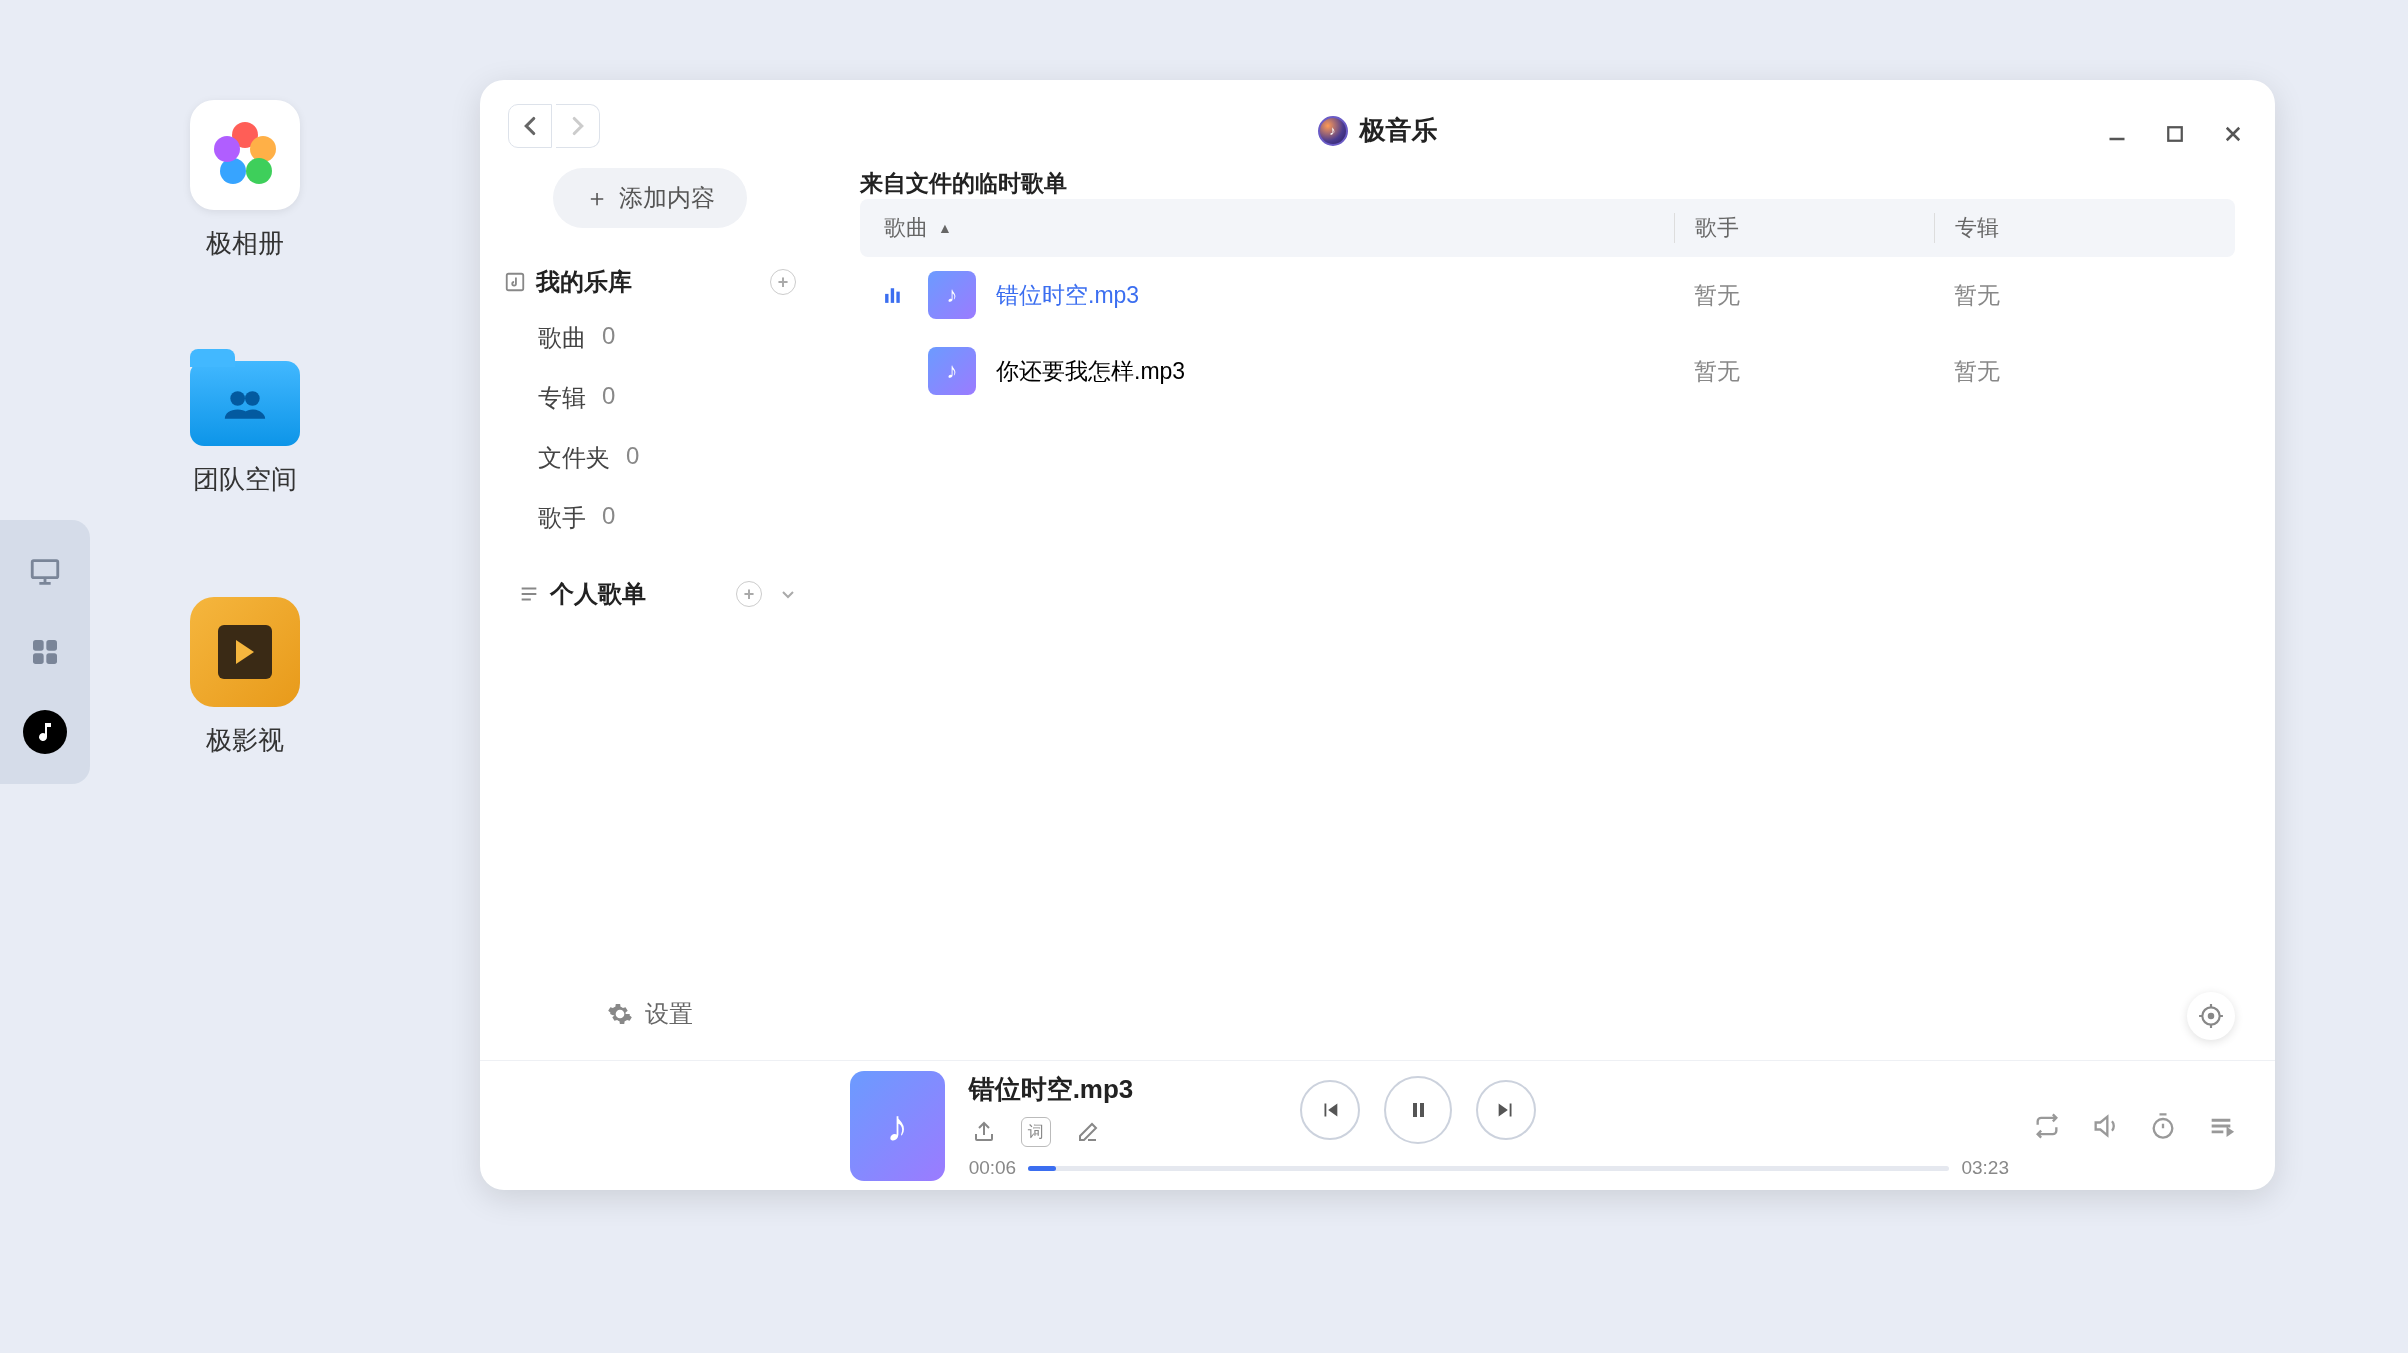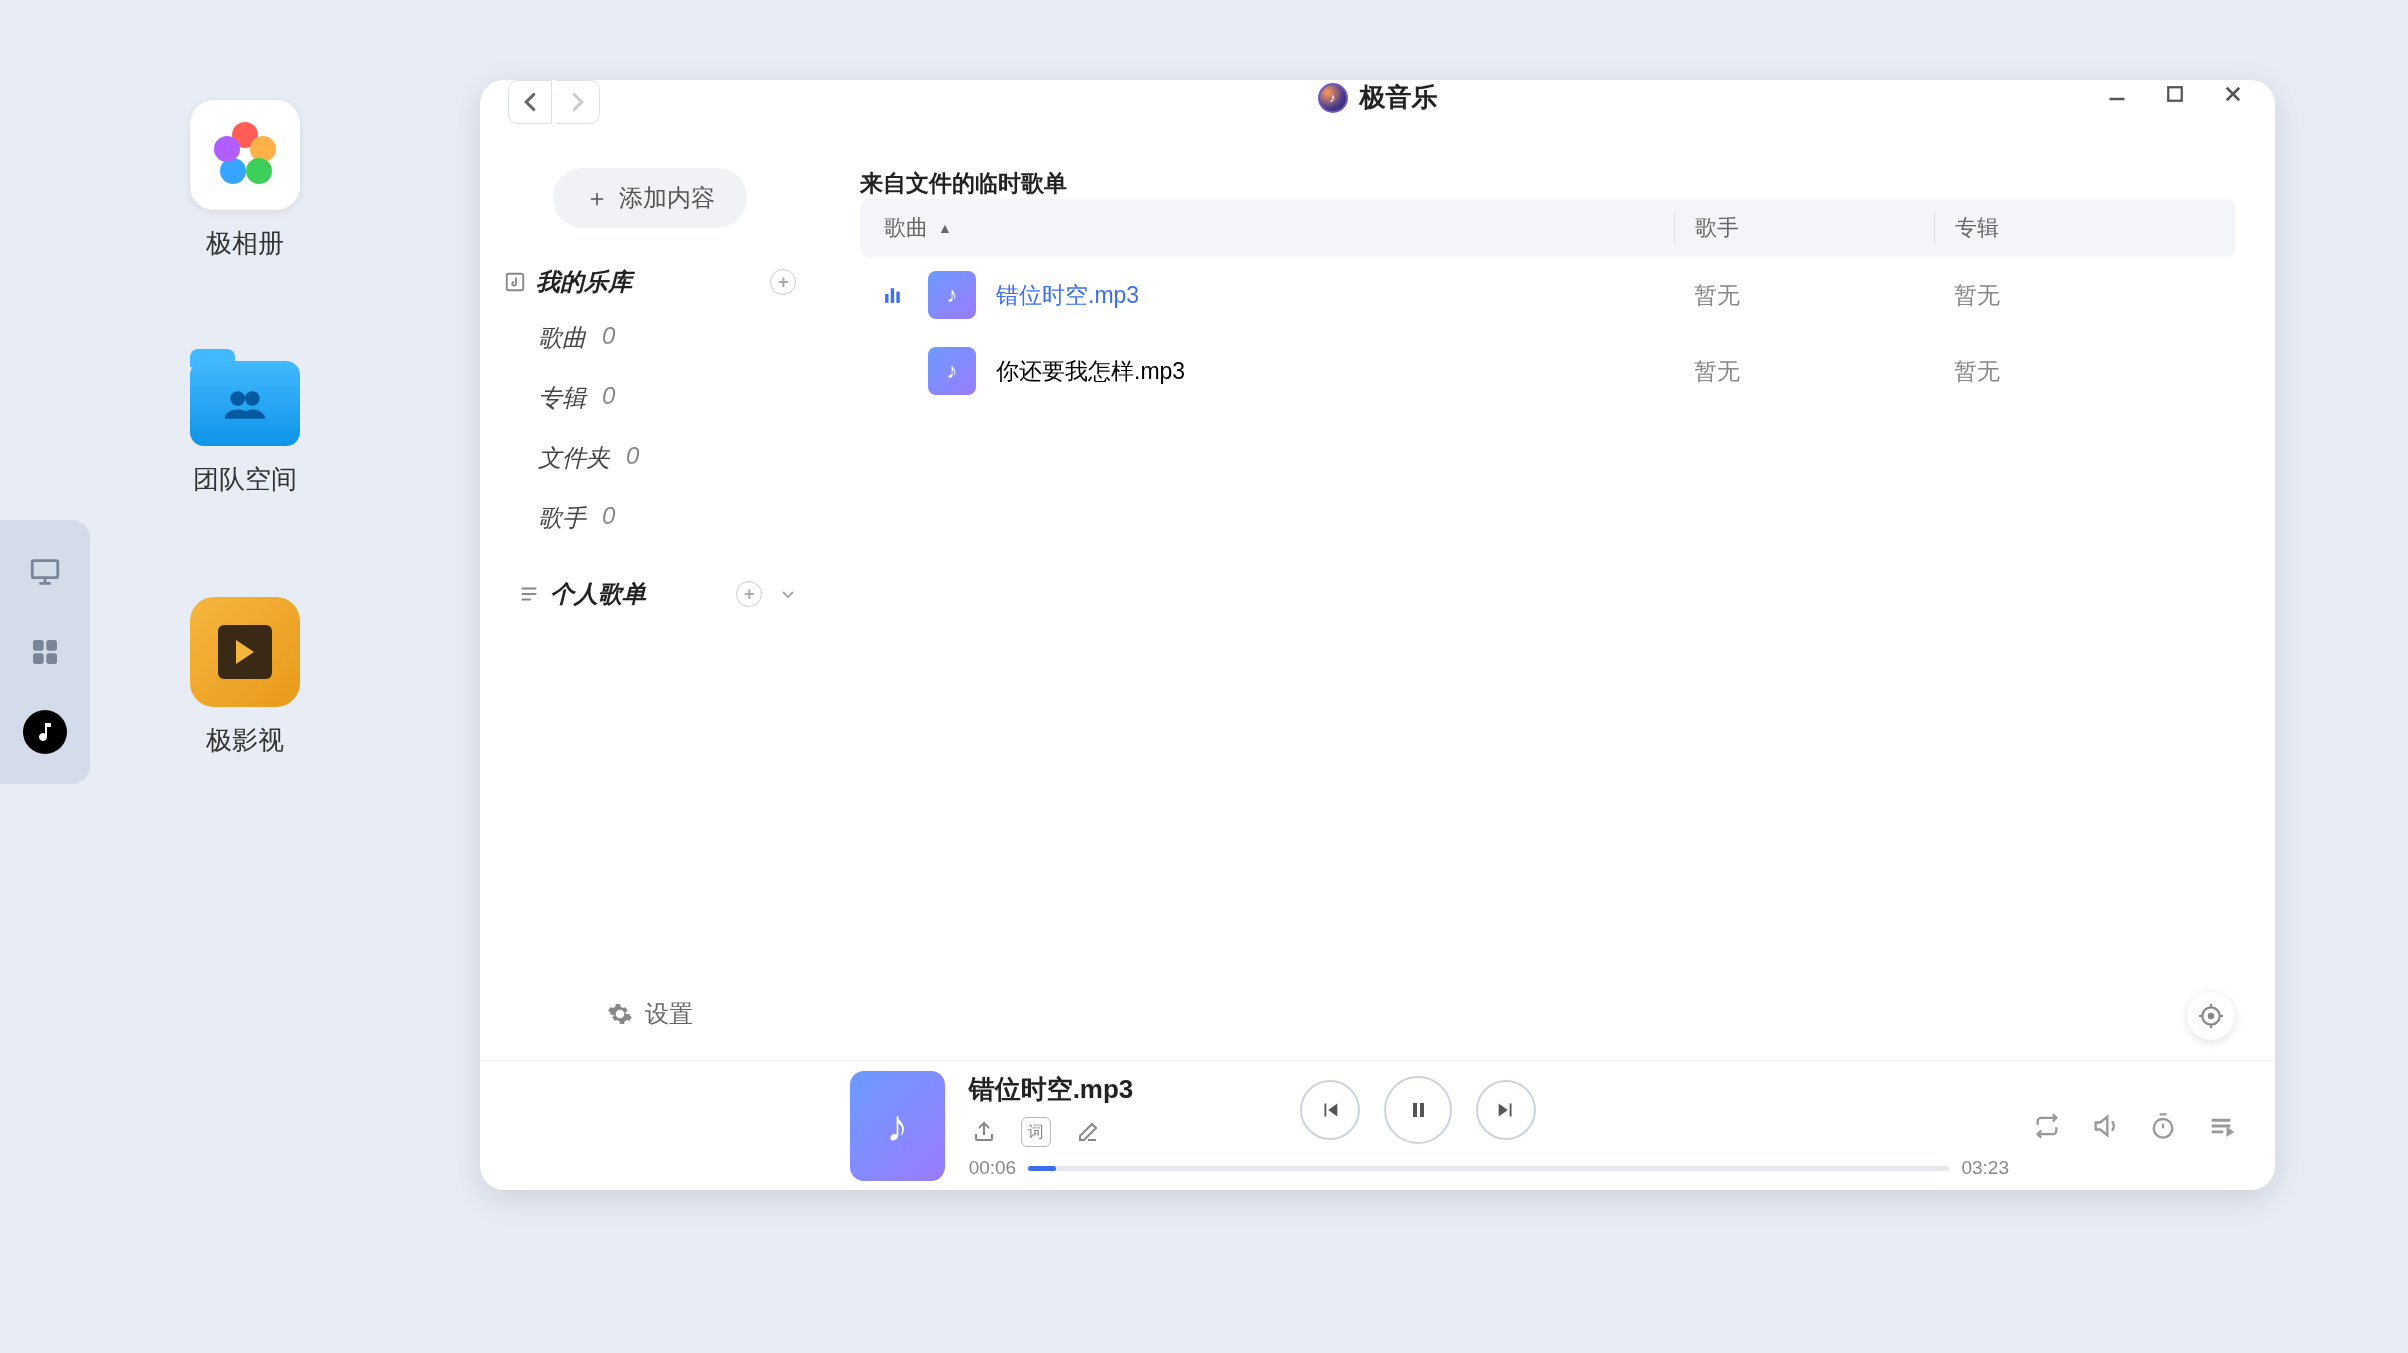--- a/index.html
+++ b/index.html
@@ -26,39 +26,39 @@
     .video-inner::after { content:""; border-left: 18px solid #f5b63e; border-top:12px solid transparent; border-bottom:12px solid transparent; }
     
     
     .left-taskbar { position: absolute; left: 0; top: 520px; width: 90px; background: rgba(200,210,225,0.6); border-radius: 0 18px 18px 0; padding: 30px 0; display:flex; flex-direction:column; align-items:center; gap: 36px; }
     .taskbar-item { width: 44px; height: 44px; display:flex; align-items:center; justify-content:center; color:#7a8598; }
     .taskbar-item.active { background:#000; border-radius:50%; }
     
     
     .app-window { position: absolute; left: 480px; top: 80px; width: 1795px; height: 1110px; background: #fff; border-radius: 24px; box-shadow: 0 8px 32px rgba(0,0,0,0.12); display: flex; flex-direction: column; overflow: hidden; }
     
-    .titlebar { height: 68px; display: flex; align-items: flex-start; padding: 0 28px; position: relative; }
+    .titlebar { height: 68px; display: flex; align-items: flex-end; padding: 0 28px; position: relative; }
     .nav-buttons { display: flex; gap: 4px; }
     .nav-btn { width: 44px; height: 44px; border: 1px solid #dde2ea; background:#fff; border-radius: 10px; display:flex; align-items:center; justify-content:center; cursor:pointer; color:#666; font-size:20px; }
     .nav-btn.disabled { color:#ccc; }
     .nav-buttons .nav-btn:first-child { border-radius: 10px 0 0 10px; }
     .nav-buttons .nav-btn:last-child { border-radius: 0 10px 10px 0; border-left:none; }
     .title-center { position:absolute; left:50%; transform:translateX(-50%); display:flex; align-items:center; gap:12px; }
     .title-center .app-icon { width:30px; height:30px; border-radius:50%; background: radial-gradient(circle at 30% 30%, #ff9a56, #4a3b8f 60%, #2a1a5f); border: 2px solid #6a5bc5; display:flex; align-items:center; justify-content:center; }
     .title-center .app-icon::after { content:"♪"; color:#fff; font-size:13px; }
     .title-text { font-size: 26px; font-weight: 600; color:#222; }
     .window-controls { margin-left:auto; display:flex; gap:30px; }
     .win-ctrl { width:28px; height:28px; display:flex; align-items:center; justify-content:center; cursor:pointer; color:#555; }
     
     .app-body { flex: 1; display: flex; overflow: hidden; }
     
     
     .sidebar { width: 340px; border-right: none; display:flex; flex-direction:column; padding-top: 20px; }
     .add-content-btn { margin: 0 auto 28px; padding: 14px 32px; background: #f0f2f6; border-radius: 999px; display:flex; align-items:center; gap:10px; font-size:24px; color:#555; cursor:pointer; border:none; }
-    .sidebar-section { padding: 0 18px; font-style: italic; }
+    .sidebar-section { padding: 0 18px; }
     .section-header { display:flex; align-items:center; gap:10px; padding: 10px 6px; font-size:24px; font-weight:600; color:#222; }
     .section-header .spacer { flex:1; }
     .section-header .action { color:#aaa; cursor:pointer; width:26px; height:26px; border:1.5px solid #ccc; border-radius:50%; display:flex; align-items:center; justify-content:center; font-size:18px; line-height:1; }
     .sidebar-item { padding: 14px 16px 14px 40px; font-size: 24px; color:#444; display:flex; gap:16px; cursor:pointer; border-radius: 10px; }
     .sidebar-item .count { color:#888; }
     .sidebar-item.selected { background: #e9eefb; color:#3b6ef0; font-weight:500; margin: 0 -4px; padding-left: 20px; }
     .sidebar-item.selected .eq-icon { color:#3b6ef0; }
     .section-collapse { color:#aaa; font-size:18px; cursor:pointer; margin-left:8px; }
     
     .settings-link { margin-top:auto; padding: 30px; display:flex; align-items:center; gap:12px; font-size:24px; color:#666; cursor:pointer; justify-content:center; }

